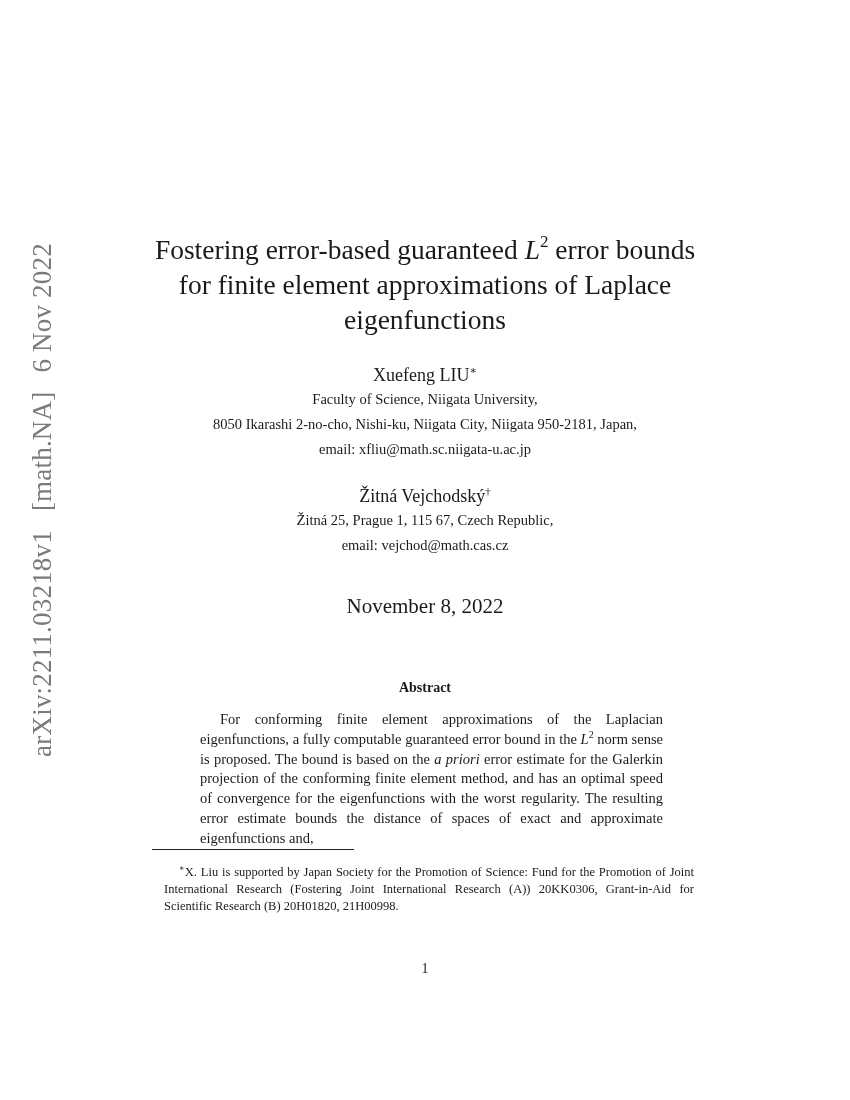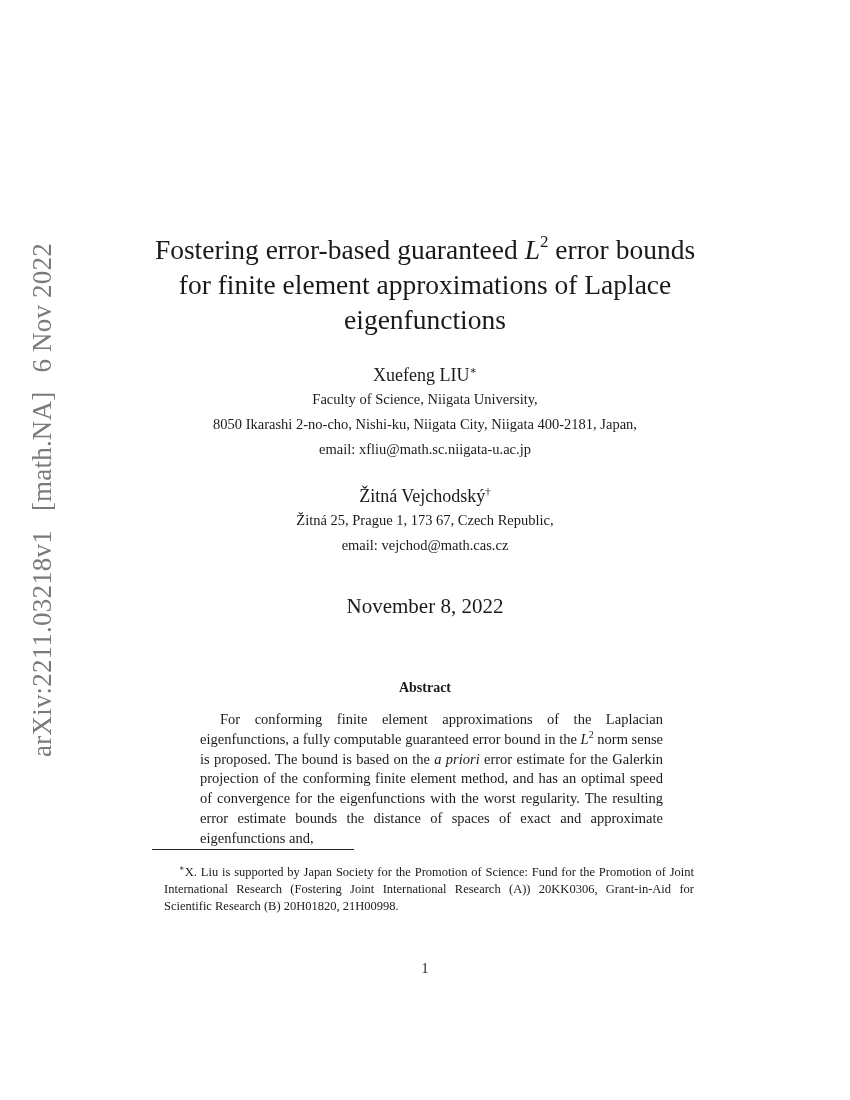--- a/index.html
+++ b/index.html
@@ -48,27 +48,27 @@
   <span>arXiv:2211.03218v1</span>
   <span>[math.NA]</span>
   <span>6 Nov 2022</span>
 </div>
 
 <div class="title"><span>Fostering error-based guaranteed </span><i>L</i><sup>2</sup><span> error bounds for finite element approximations of Laplace eigenfunctions</span></div>
 
 <div class="author-block" style="top:363px;">
   <div class="author-name"><span>Xuefeng LIU</span><sup>∗</sup></div>
   <div class="affil">Faculty of Science, Niigata University,</div>
-  <div class="affil">8050 Ikarashi 2-no-cho, Nishi-ku, Niigata City, Niigata 400-2181, Japan,</div>
+  <div class="affil">8050 Ikarashi 2-no-cho, Nishi-ku, Niigata City, Niigata 950-2181, Japan,</div>
   <div class="affil">email: xfliu@math.sc.niigata-u.ac.jp</div>
 </div>
 
 <div class="author-block" style="top:484px;">
   <div class="author-name"><span>Žitná Vejchodský</span><sup>†</sup></div>
-  <div class="affil">Žitná 25, Prague 1, 173 67, Czech Republic,</div>
+  <div class="affil">Žitná 25, Prague 1, 115 67, Czech Republic,</div>
   <div class="affil">email: vejchod@math.cas.cz</div>
 </div>
 
 <div class="date">November 8, 2022</div>
 
 <div class="abs-head">Abstract</div>
 
 <div class="abstract">
   <p><span>For conforming finite element approximations of the Laplacian eigenfunctions, a fully computable guaranteed error bound in the </span><i>L</i><sup>2</sup><span> norm sense is proposed.  The bound is based on the </span><i>a priori</i><span> error estimate for the Galerkin projection of the conforming finite element method, and has an optimal speed of convergence for the eigenfunctions with the worst regularity.  The resulting error estimate bounds the distance of spaces of exact and approximate eigenfunctions and,</span></p>
 </div>

